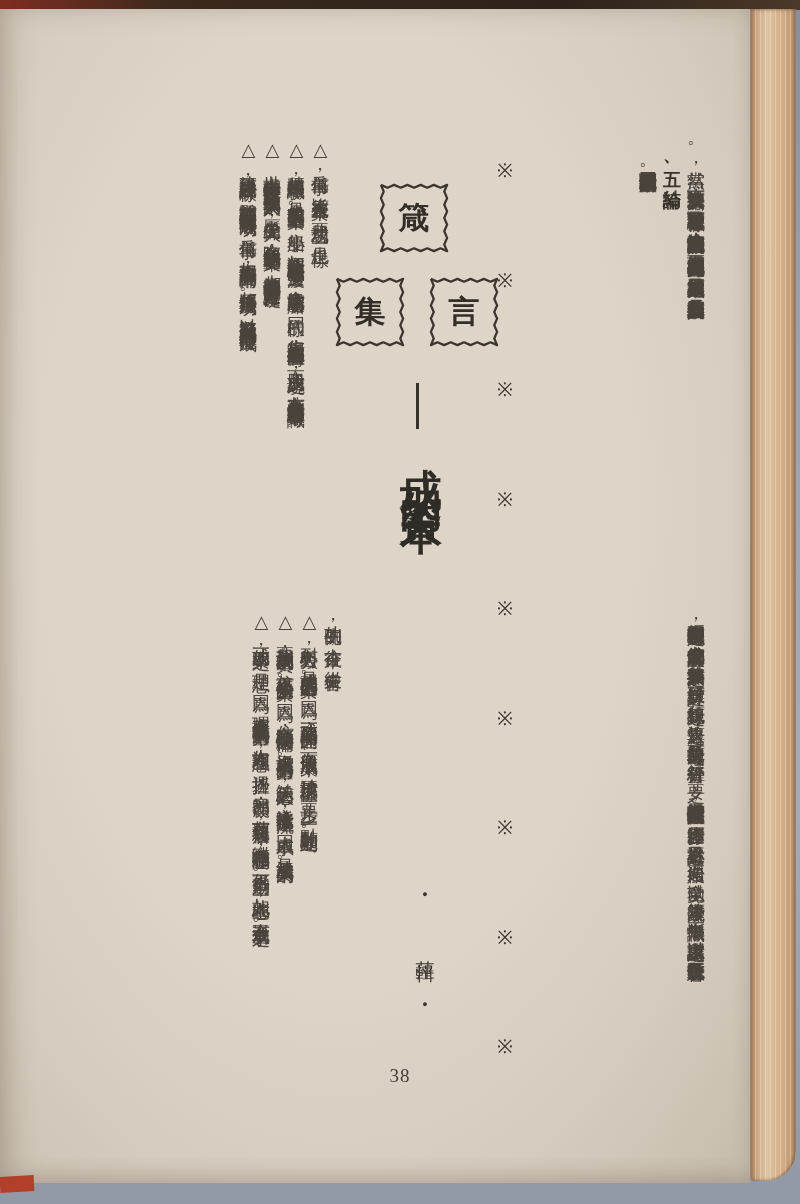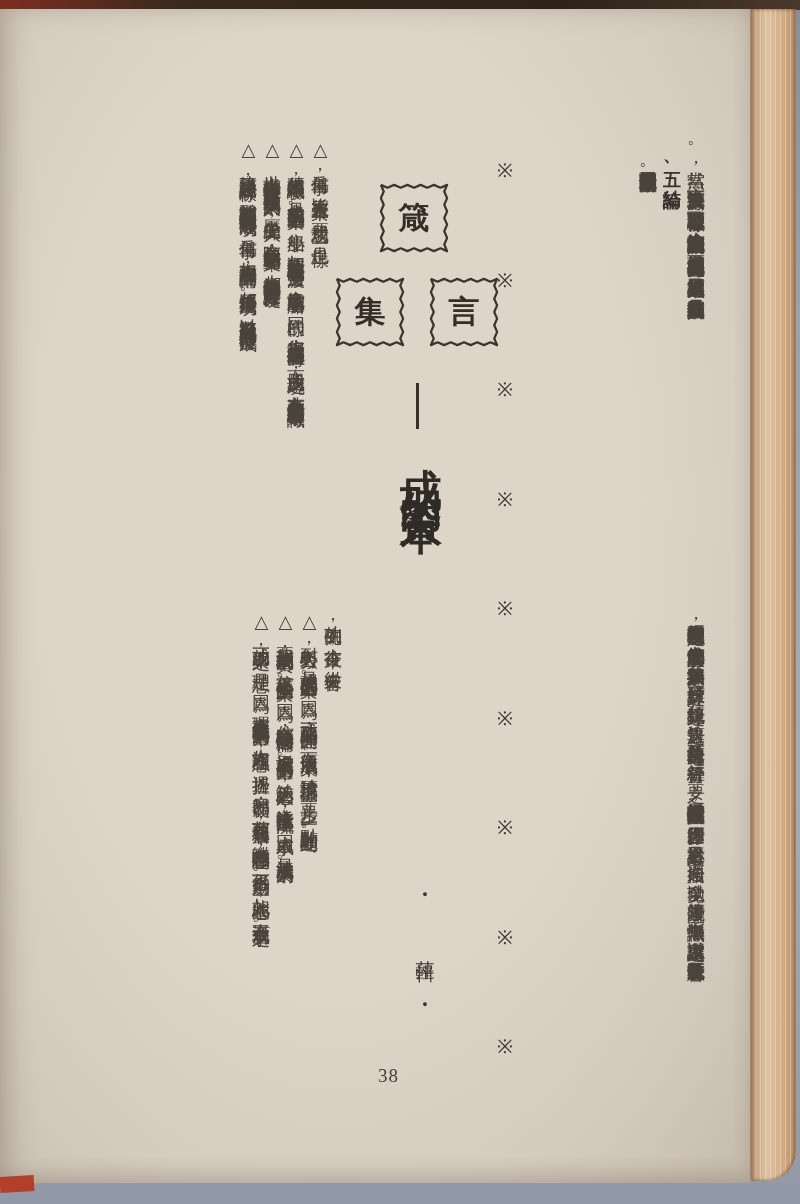--- a/index.html
+++ b/index.html
@@ -49,21 +49,21 @@
   #box-yan{left:96px;top:100px;}
   #box-ji{left:2px;top:100px;}
   .title-dash{position:absolute;left:83px;top:206px;width:3px;height:46px;background:#35302a;}
   .subtitle{position:absolute;left:60px;top:258px;writing-mode:vertical-rl;
     font-size:42px;font-weight:600;letter-spacing:11px;color:#2f2b26;}
   #editor{position:absolute;left:76px;top:712px;width:32px;height:120px;
     display:flex;flex-direction:column;align-items:center;justify-content:space-between;}
   #editor .dot{font-size:9px;color:#3a352e;}
   #editor .name{writing-mode:vertical-rl;font-size:19px;letter-spacing:4px;color:#3a352e;}
   
-  #page-number{position:absolute;left:378px;top:1056px;width:44px;
+  #page-number{position:absolute;left:378px;top:1056px;width:44px;text-align:center;
     font-size:19px;color:#433e37;letter-spacing:1px;}
 </style>
 </head>
 <body>
 
 <div class="photo">
   <div class="top-binding"></div>
 
   <div class="page">
 

